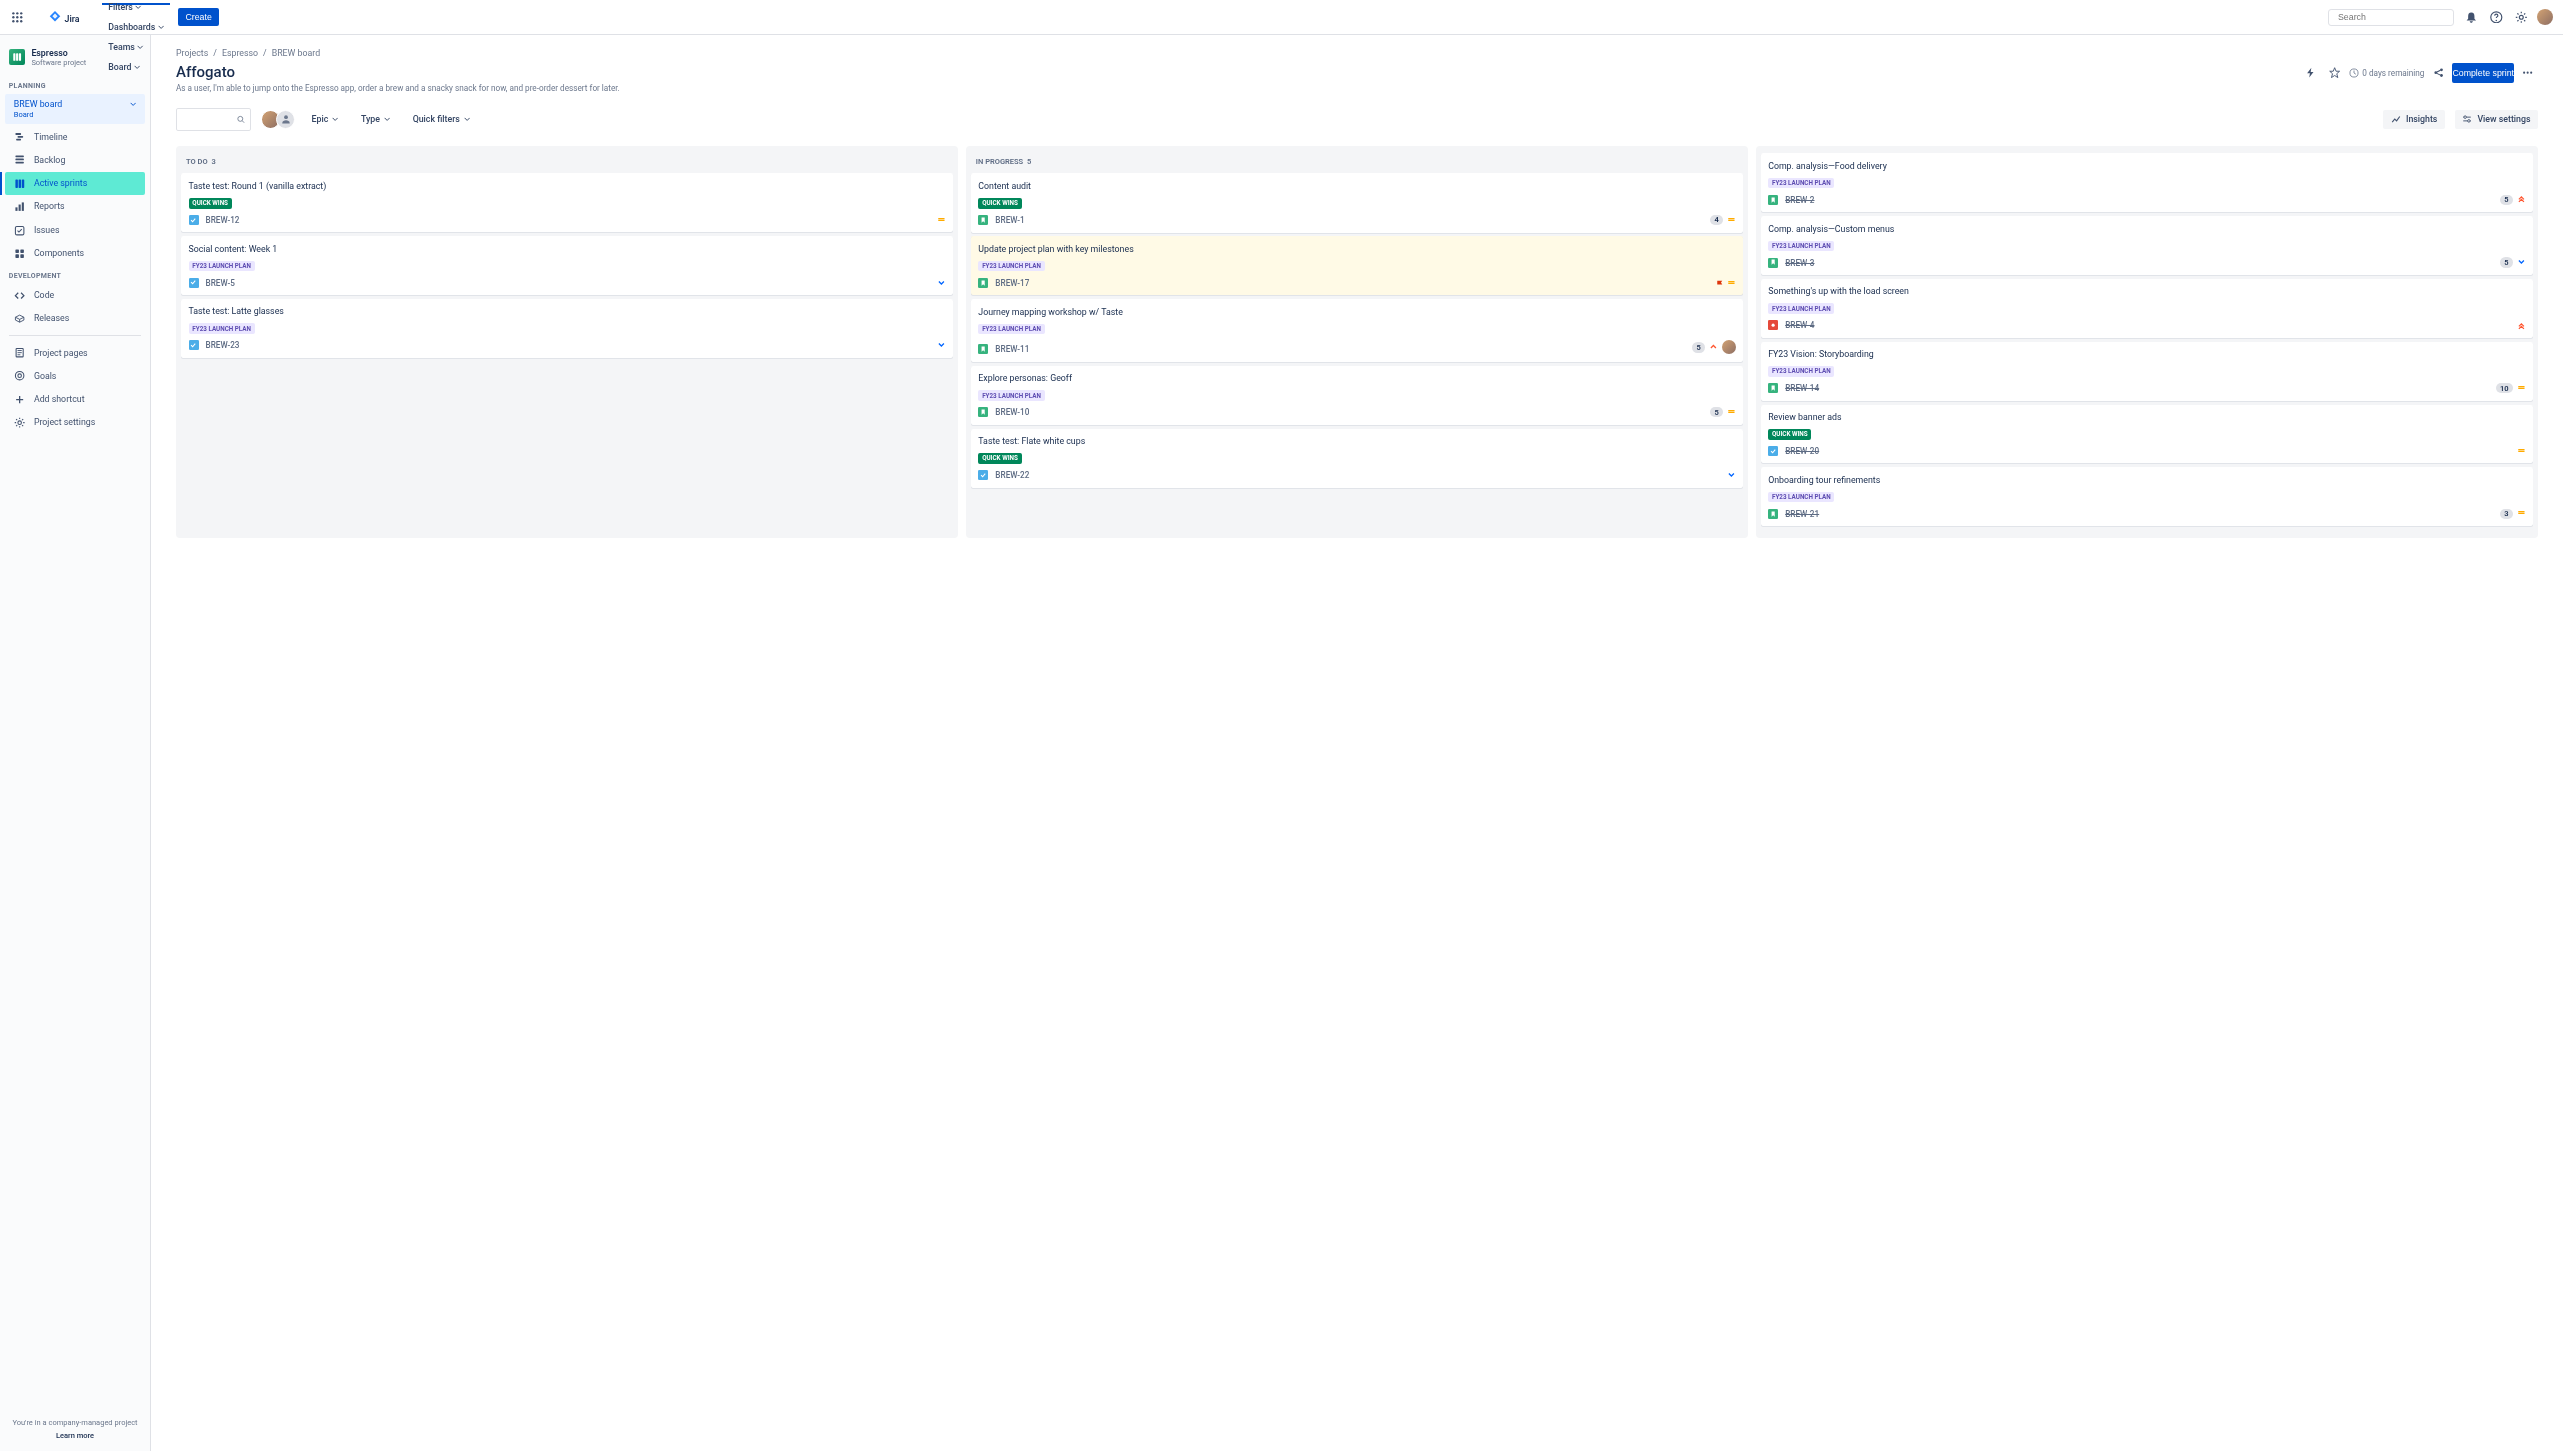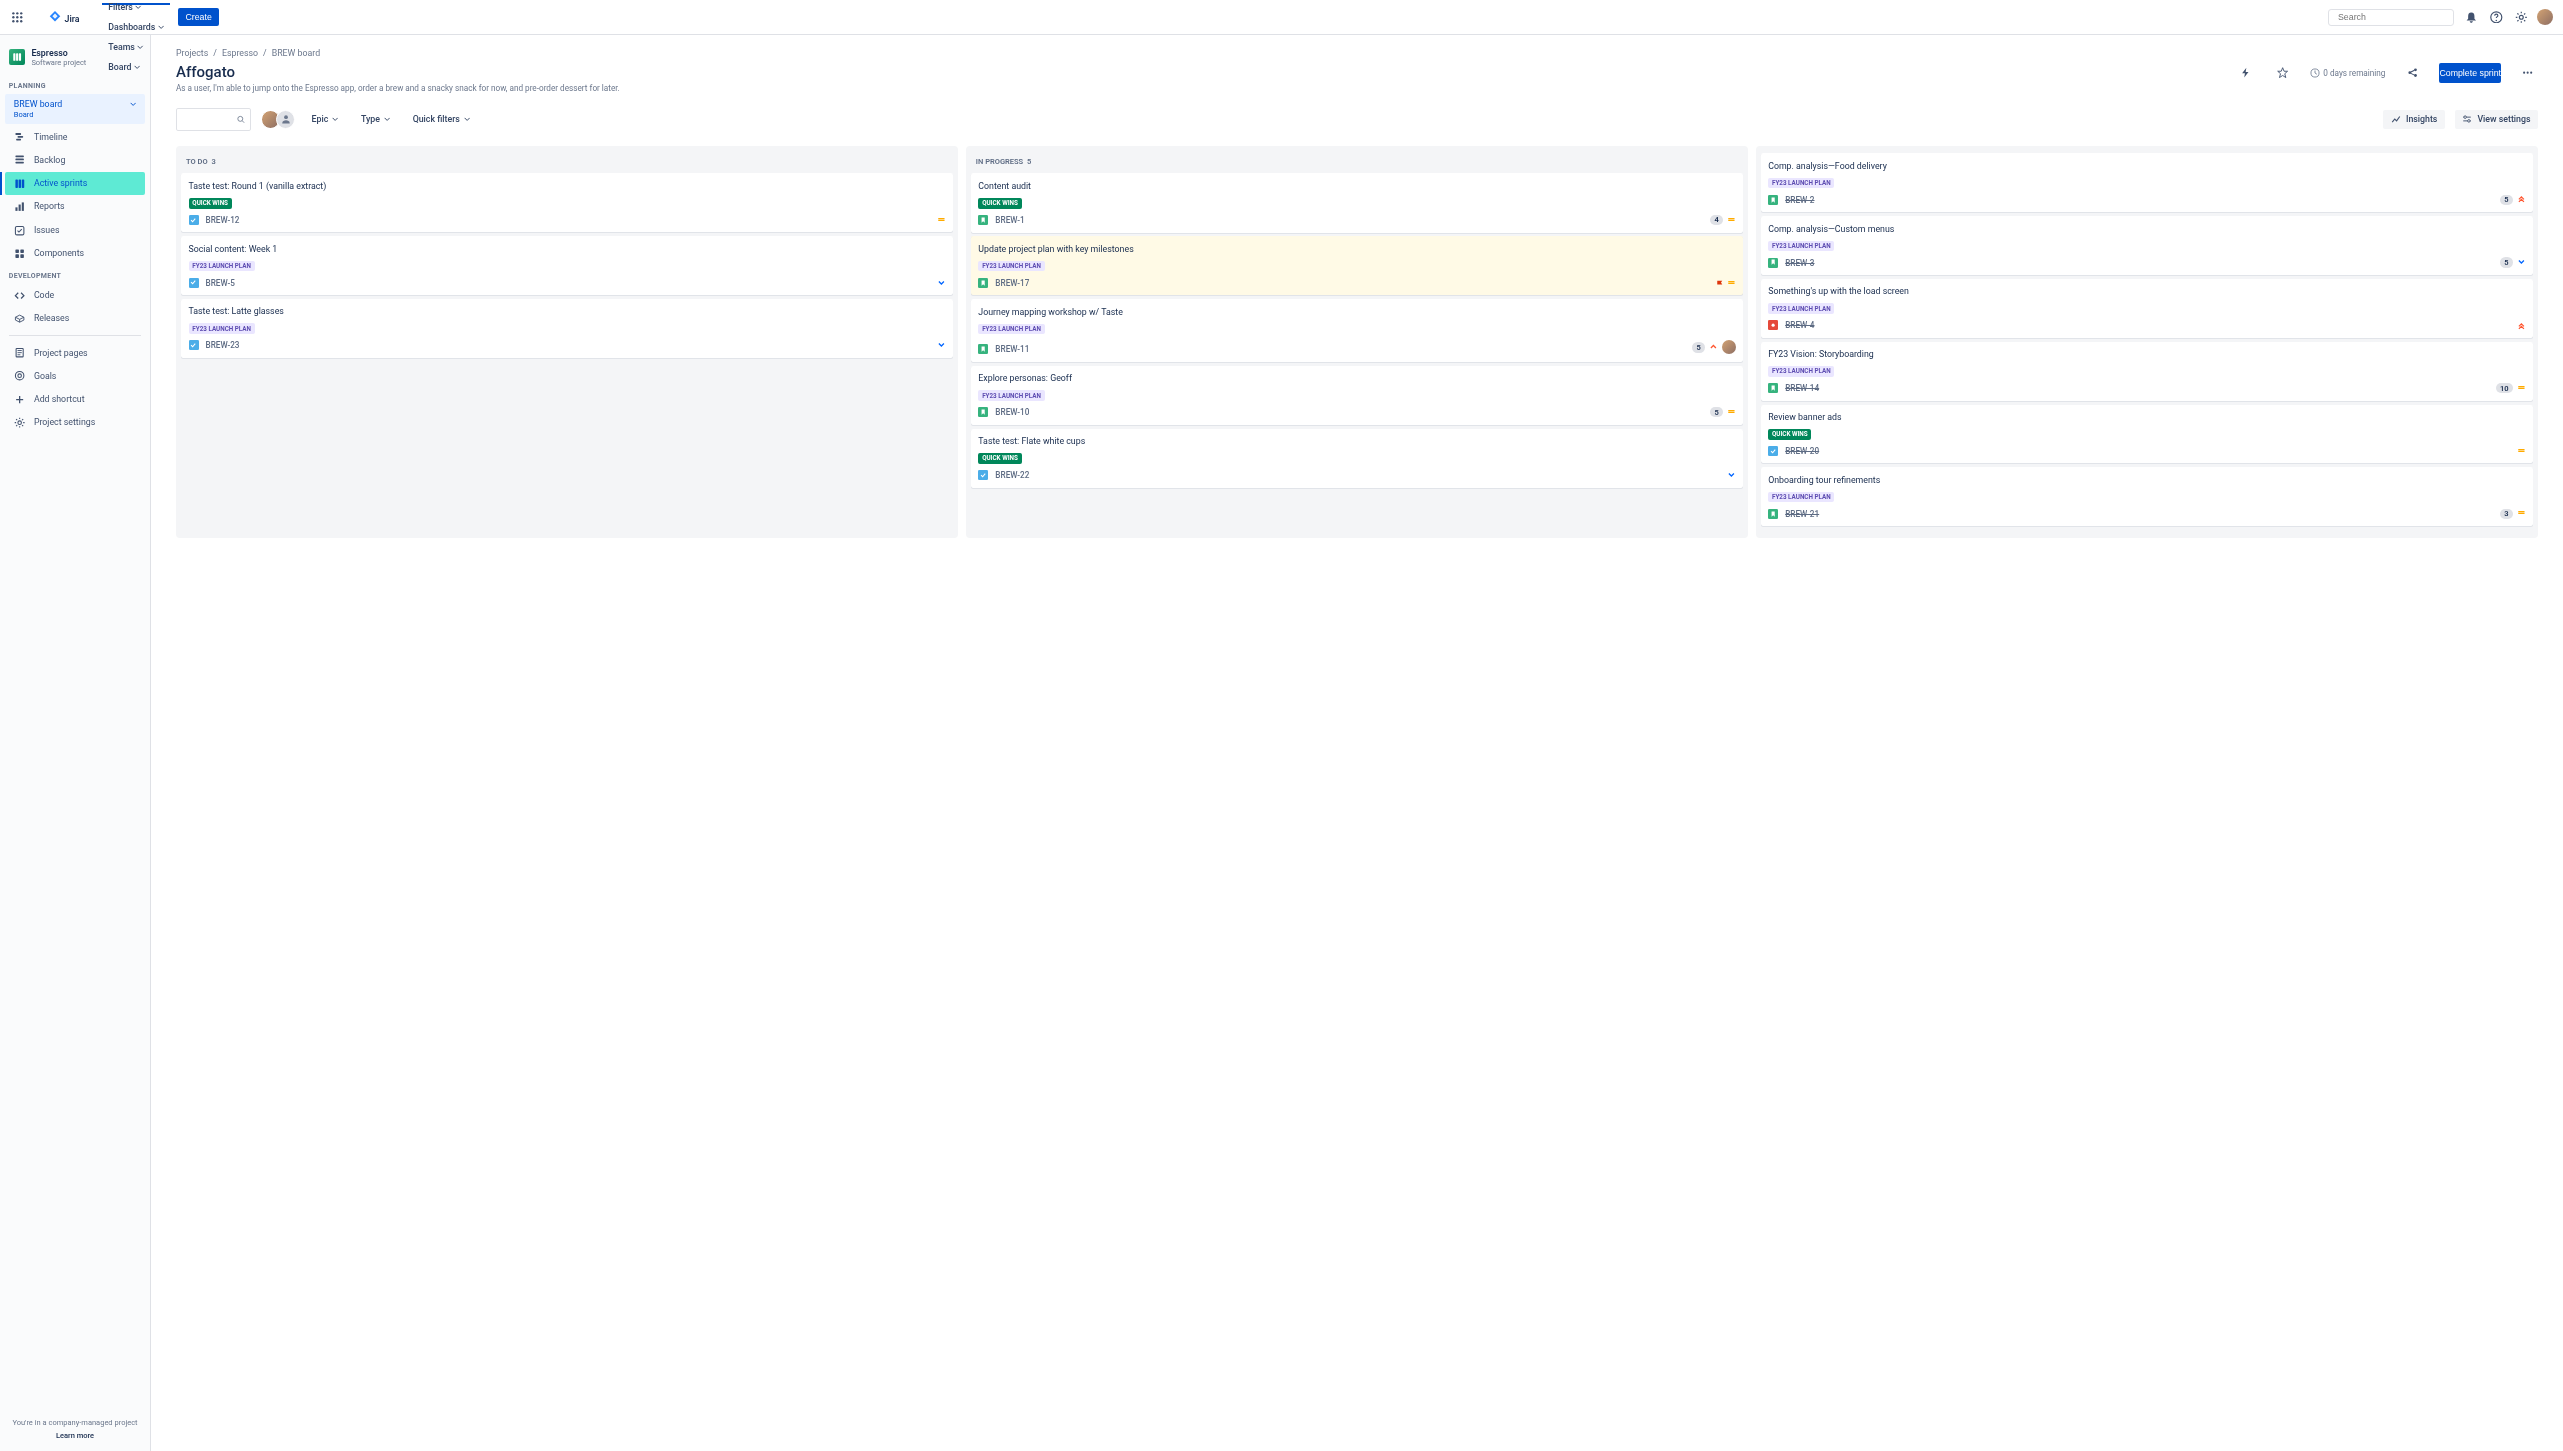--- a/index.html
+++ b/index.html
@@ -44,21 +44,21 @@
 .sidebar-footer { margin-top: auto; padding: 7.5px 8.8px 11.3px; text-align: center; font-size: 7.5px; color: #6B778C; }
 .sidebar-footer .learn { color: #172B4D; font-weight: 500; display: block; margin-top: 3.8px; cursor: pointer; }
 
 
 .main { flex: 1; padding: 12.6px 25px; overflow: auto; }
 .breadcrumb { font-size: 8.8px; color: #6B778C; display: flex; gap: 5px; align-items: center; }
 .breadcrumb a { color: #6B778C; text-decoration: none; cursor: pointer; }
 .page-header { display: flex; justify-content: space-between; align-items: flex-start; margin-top: 5px; }
 .page-title { font-size: 15px; font-weight: 500; color: #172B4D; }
 .page-desc { font-size: 8.2px; color: #6B778C; margin-top: 2.5px; }
-.header-actions { display: flex; align-items: center; gap: 17px; }
+.header-actions { display: flex; align-items: center; gap: 4px; }
 .hact-icon { width: 20px; height: 20px; display: flex; align-items: center; justify-content: center; cursor: pointer; border-radius: 1.9px; }
 .days-remaining { display: flex; align-items: center; gap: 3.8px; font-size: 8.2px; color: #6B778C; }
 .complete-sprint { background: #0052CC; color: #fff; border: none; padding: 5px 0; border-radius: 1.9px; font-weight: 500; cursor: pointer; font-size: 8.8px; }
 
 
 .filter-bar { display: flex; align-items: center; gap: 10px; margin-top: 15px; }
 .filter-search { border: 1.3px solid #DFE1E6; border-radius: 1.9px; width: 75px; height: 22.6px; display: flex; align-items: center; padding: 0 5px; }
 .filter-search input { border: none; outline: none; width: 100%; }
 .avatar-group { display: flex; }
 .avatar-sm { width: 19px; height: 19px; border-radius: 50%; border: 1.3px solid #fff; margin-left: -3.8px; }

